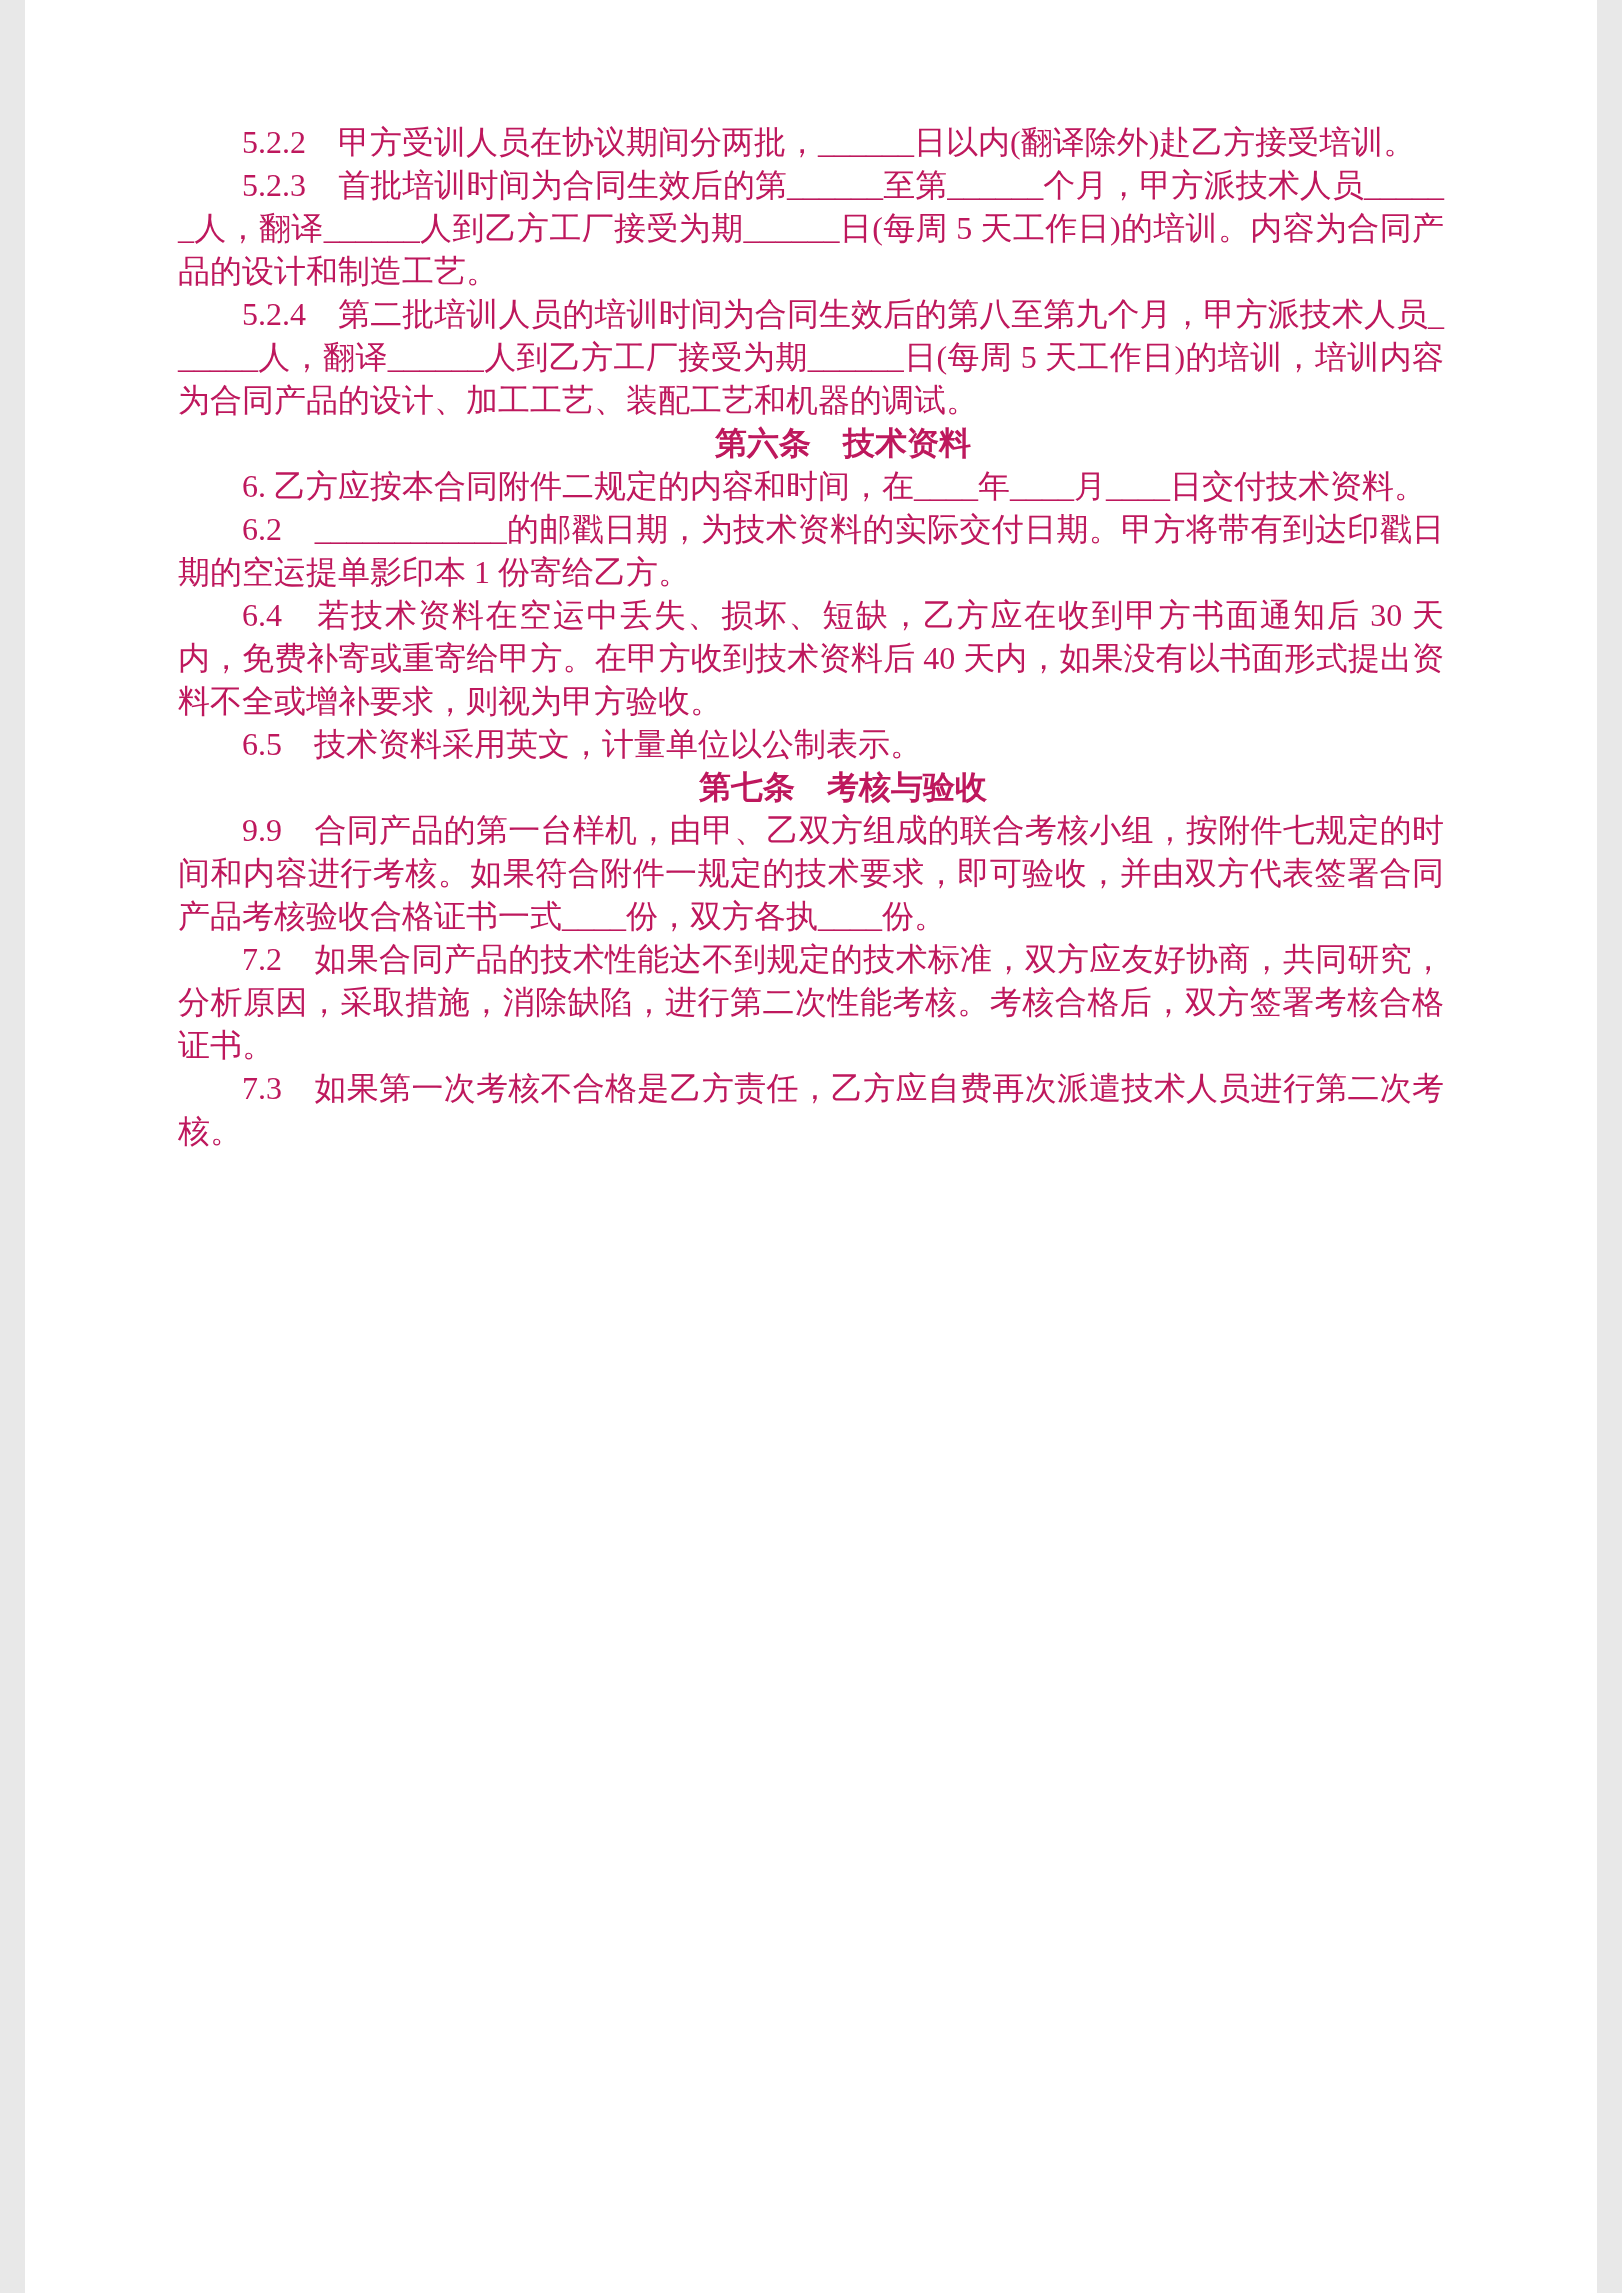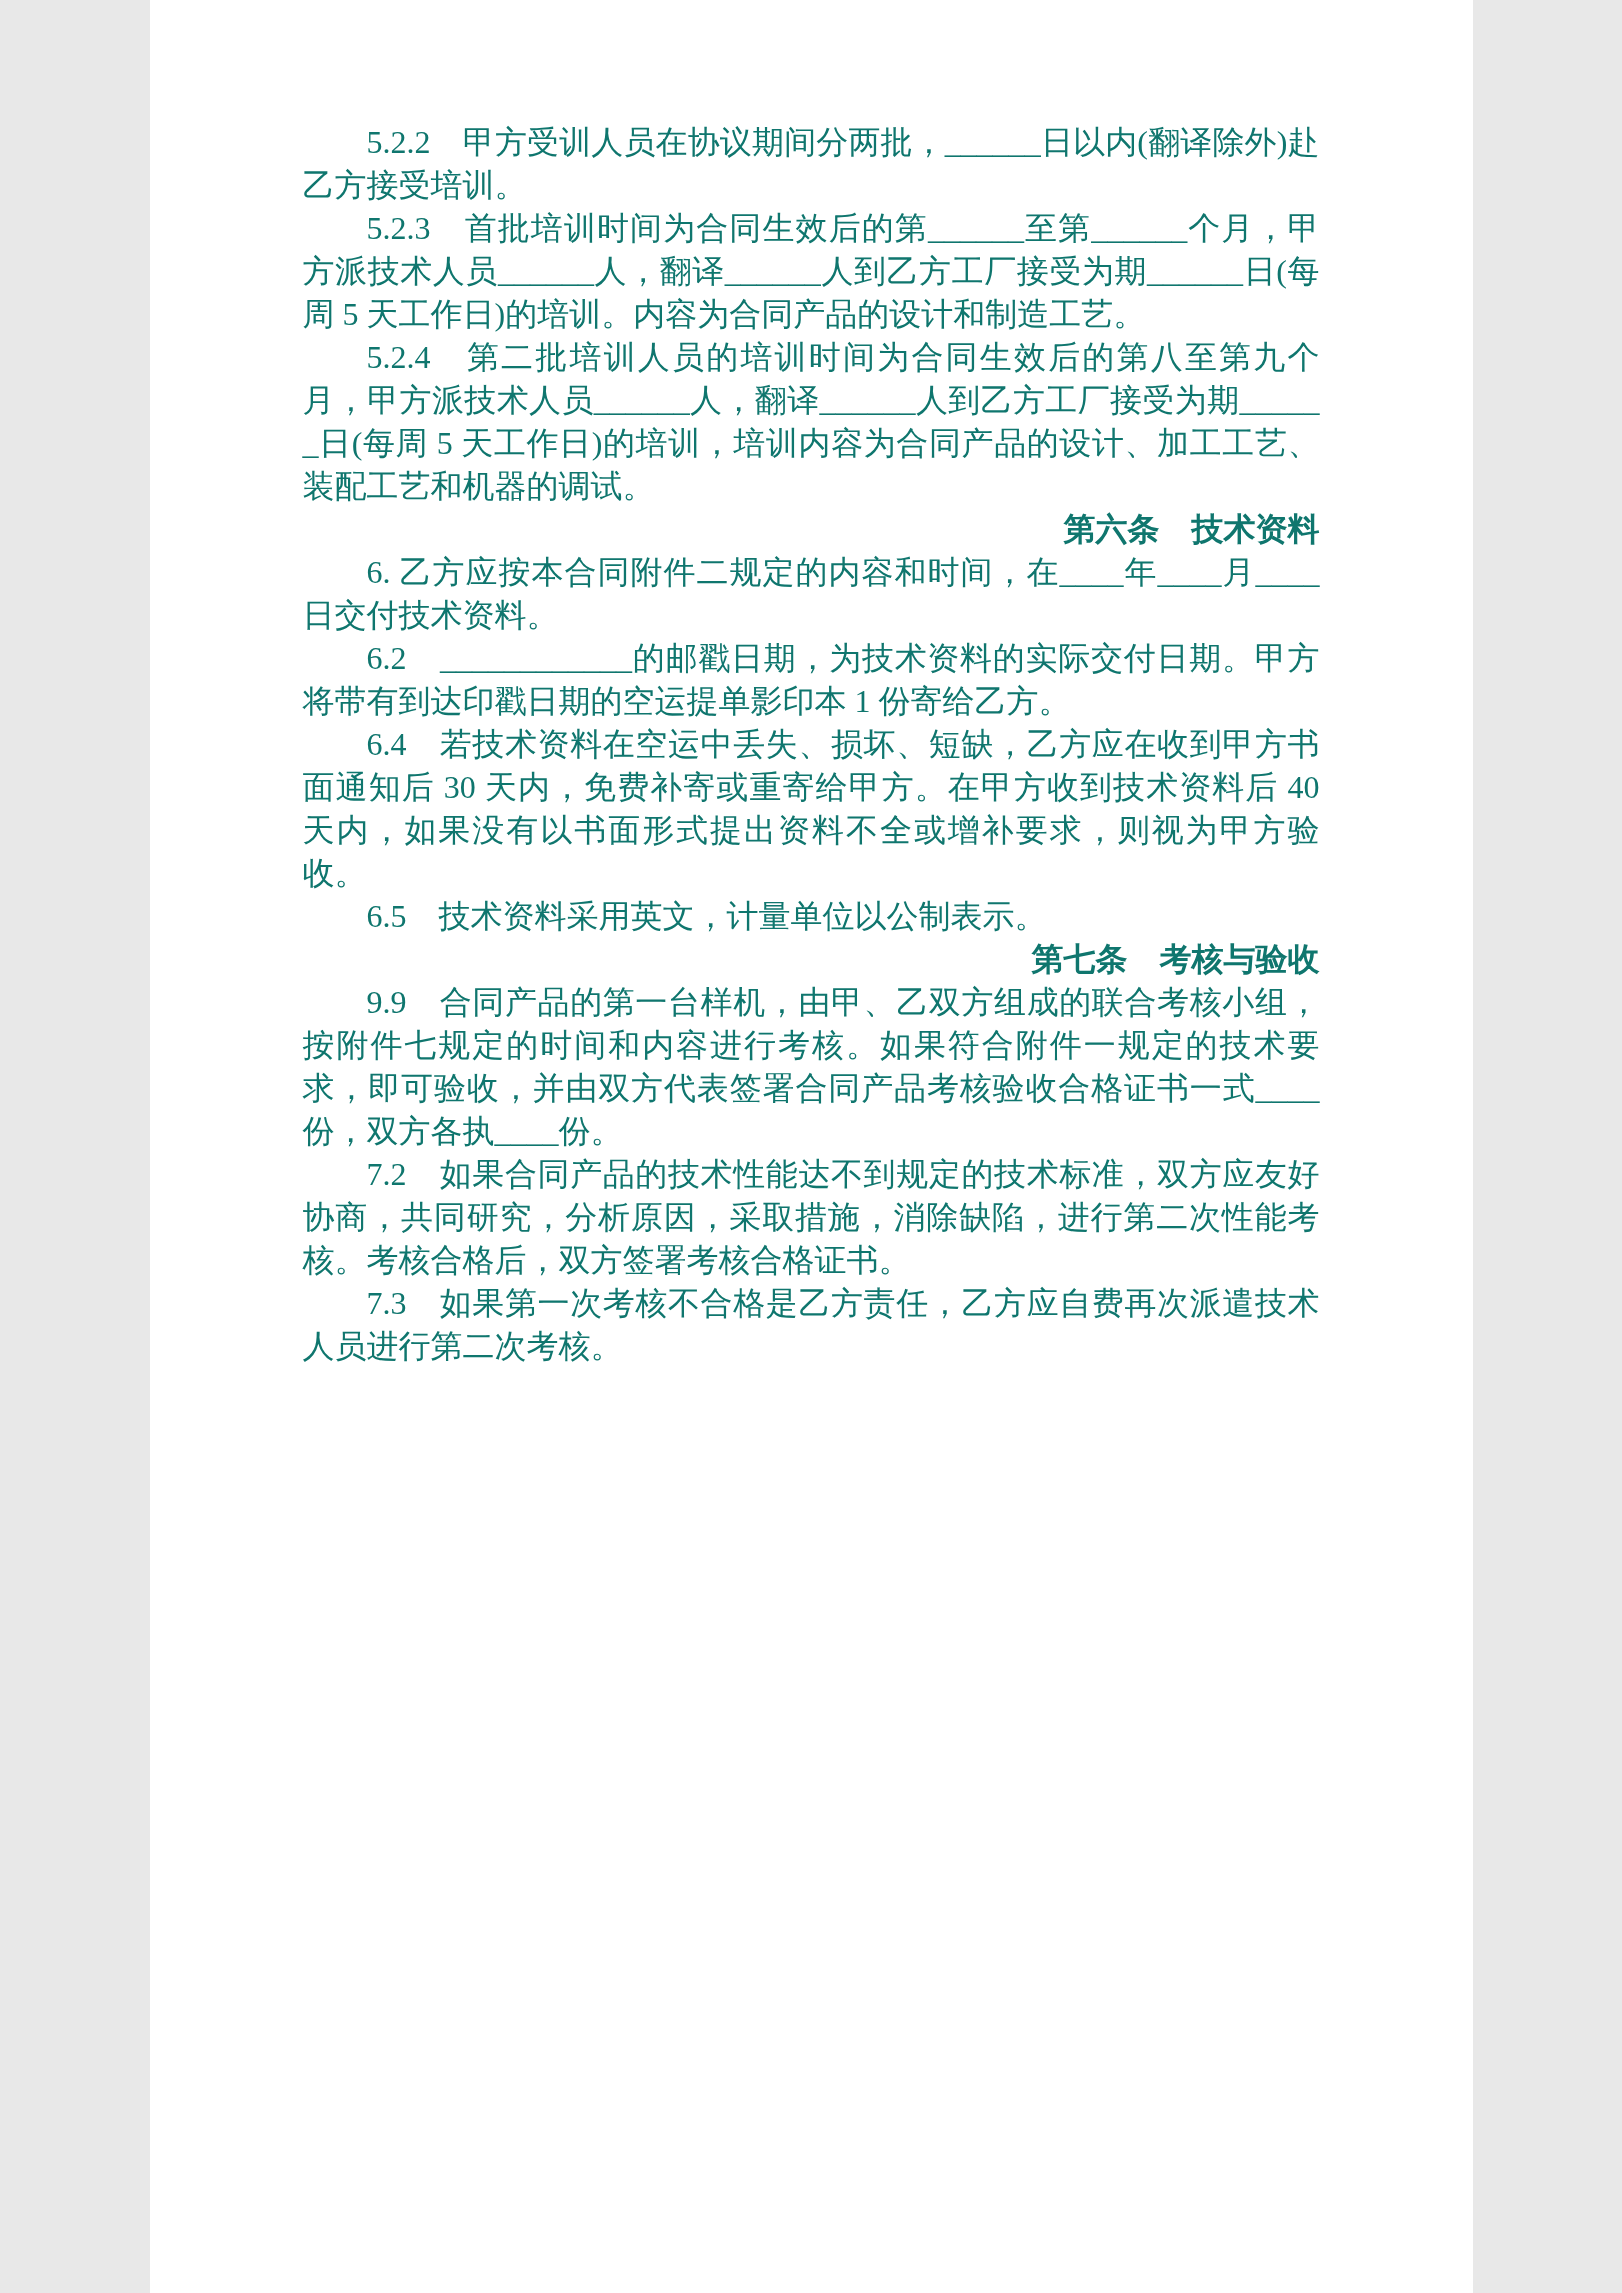--- a/index.html
+++ b/index.html
@@ -2,46 +2,46 @@
 <html style="font-size:14.5px"><head>
 <meta charset="utf-8">
 <style>
   html, body {
     margin: 0;
     padding: 0;
     background: #e8e8e8;
   }
   .page {
     position: relative;
-    width: 1323px;
+    width: 1572px;
     height: 2294px;
     margin: 0 auto;
     background: #ffffff;
     overflow: hidden;
     box-sizing: border-box;
     padding: 121px 153px 16px 153px;
     font-family: "Liberation Serif", "DejaVu Serif", serif;
-    color: #0f766e;
+    color: #be185d;
   }
   .para {
     margin: 0;
     font-size: 32px;
     line-height: 43px;
     text-align: justify;
     text-indent: 2em;
     word-break: break-all;
     font-weight: normal;
   }
   .heading {
     margin: 0;
     font-size: 32px;
     line-height: 43px;
     text-indent: 2em;
     font-weight: bold;
-    text-align: right;
+    text-align: center;
   }
 </style>
 </head>
 <body>
 
 <div class="page">
   <p class="para">5.2.2　甲方受训人员在协议期间分两批，______日以内(翻译除外)赴乙方接受培训。</p>
   <p class="para">5.2.3　首批培训时间为合同生效后的第______至第______个月，甲方派技术人员______人，翻译______人到乙方工厂接受为期______日(每周 5 天工作日)的培训。内容为合同产品的设计和制造工艺。</p>
   <p class="para">5.2.4　第二批培训人员的培训时间为合同生效后的第八至第九个月，甲方派技术人员______人，翻译______人到乙方工厂接受为期______日(每周 5 天工作日)的培训，培训内容为合同产品的设计、加工工艺、装配工艺和机器的调试。</p>
   <p class="heading">第六条　技术资料</p>

